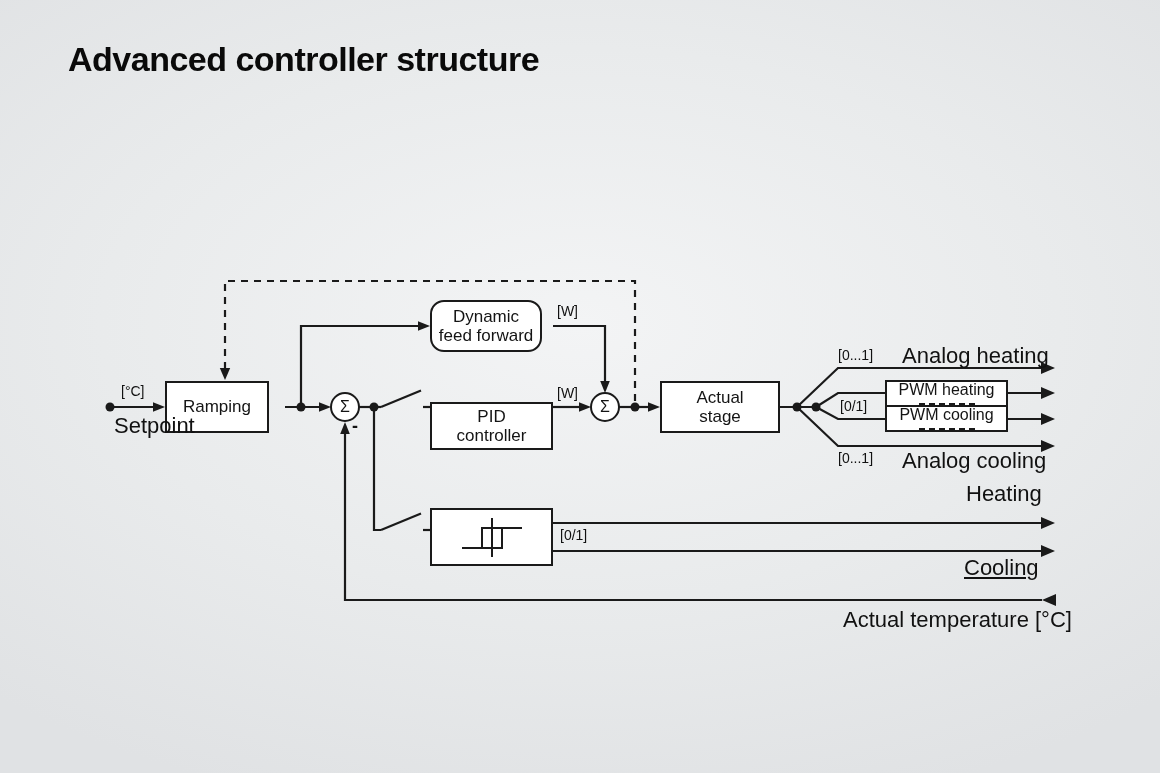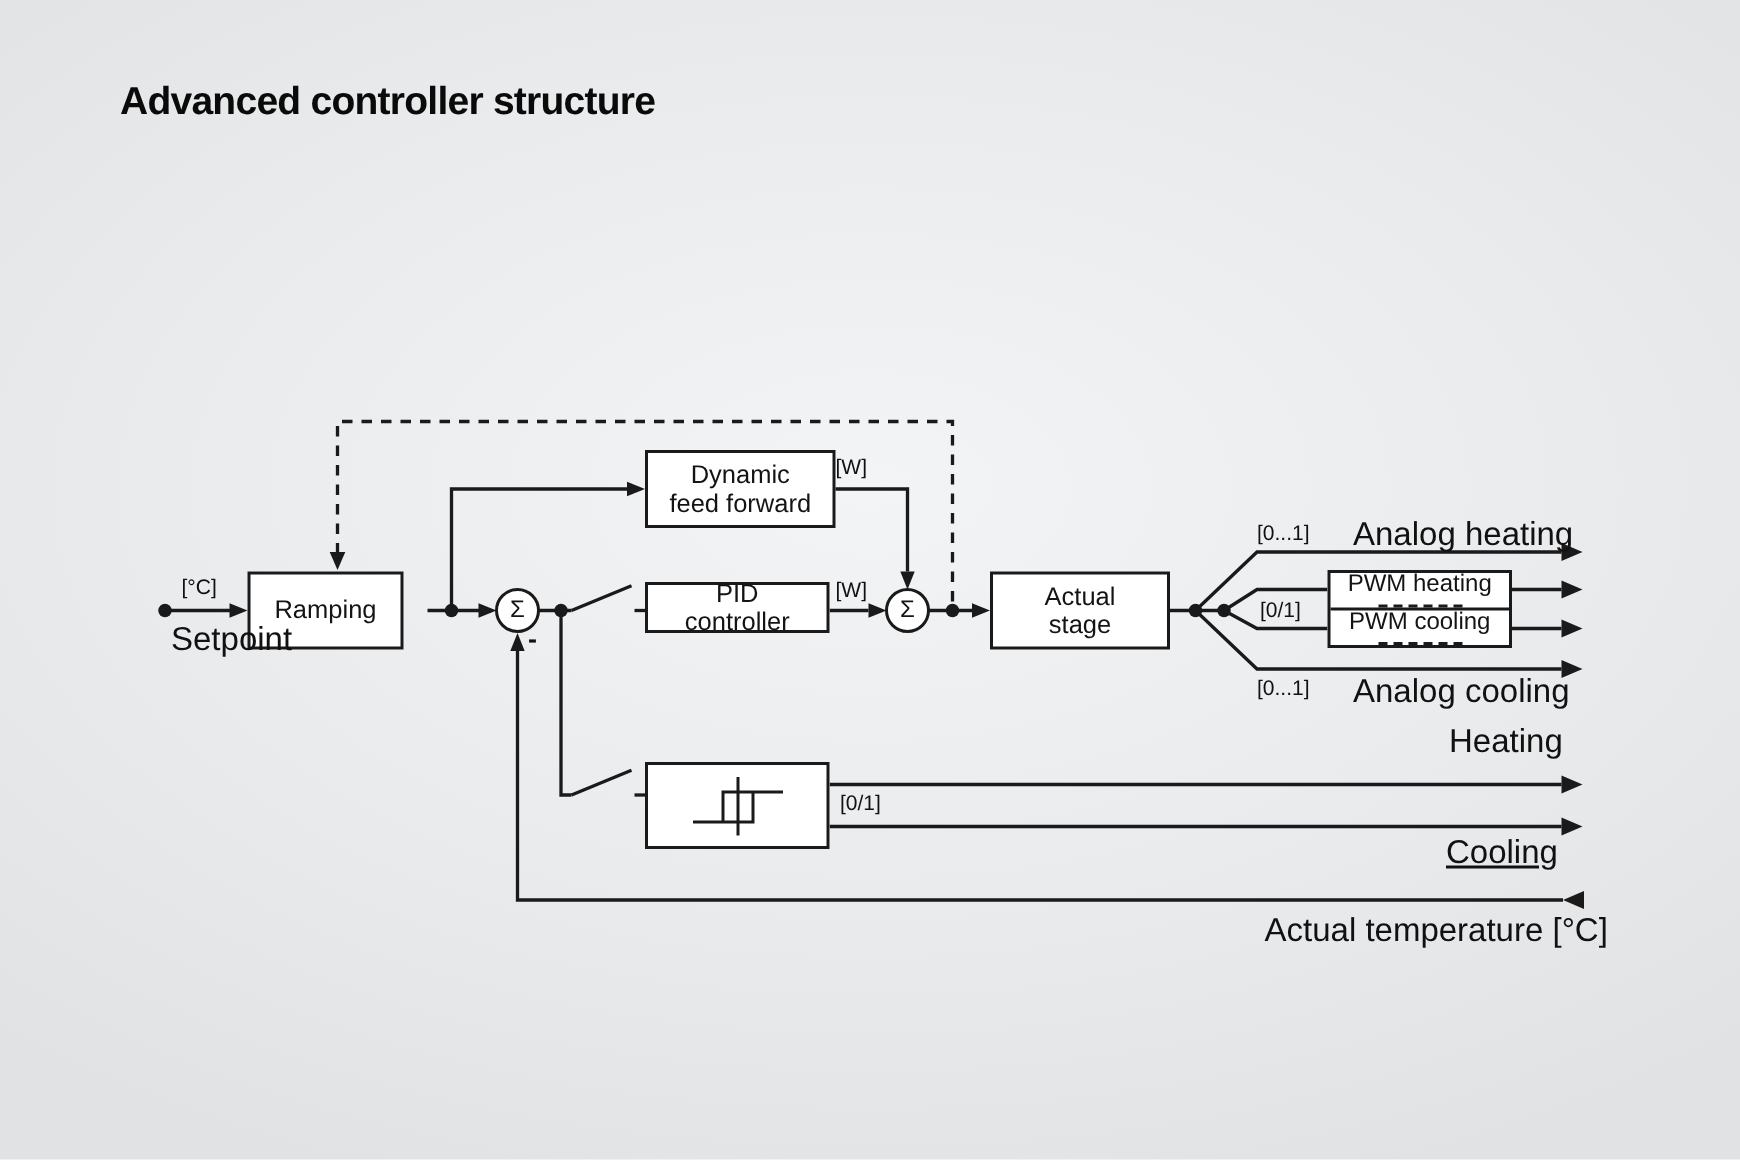--- a/index.html
+++ b/index.html
@@ -3,22 +3,22 @@
 <meta charset="utf-8">
 <style>
   html,body{margin:0;padding:0;}
   body{
     width:1160px;height:773px;position:relative;overflow:hidden;
     background:radial-gradient(ellipse 75% 65% at 50% 42%, #f3f4f5 0%, #e9ebec 55%, #e0e2e4 100%);
     font-family:"Liberation Sans", sans-serif;
     color:#141414;
   }
   h1.title{
-    position:absolute;left:68px;top:40px;margin:12px;
-    font-size:26px;font-weight:700;color:#0a0a0a;letter-spacing:-0.5px;
+    position:absolute;left:68px;top:40px;margin:0;
+    font-size:34px;font-weight:700;color:#0a0a0a;letter-spacing:-0.5px;
   }
   svg.wires{position:absolute;left:0;top:0;z-index:1;}
   .box{
     position:absolute;box-sizing:border-box;background:#ffffff;
     border:2.3px solid #1a1a1a;z-index:2;
     display:flex;align-items:center;justify-content:center;
     text-align:center;font-size:17px;line-height:1.12;
   }
   .box.col{flex-direction:column;padding:0;}
   .sum{
@@ -99,26 +99,26 @@
 
   <path d="M1042,600 H345 V433"></path>
   <polygon points="1042,600 1056,594 1056,606" fill="#1a1a1a" stroke="none"></polygon>
   <polygon points="345,422 340.2,434 349.8,434" fill="#1a1a1a" stroke="none"></polygon>
 </svg>
 
 <div class="box" style="left:165px;top:381px;width:104px;height:52px;">
   <span>Ramping</span>
 </div>
 
-<div class="box col" style="left:430px;top:300px;width:127px;height:52px;">
+<div class="box col" style="left:430px;top:300px;width:112px;height:52px;border-radius:14px;">
   <span>Dynamic</span>
   <span>feed forward</span>
 </div>
 
-<div class="box col" style="left:430px;top:388px;width:123px;height:34px;">
+<div class="box col" style="left:430px;top:402px;width:123px;height:48px;">
   <span>PID</span>
   <span>controller</span>
 </div>
 
 <div class="box col" style="left:660px;top:381px;width:120px;height:52px;">
   <span>Actual</span>
   <span>stage</span>
 </div>
 
 <div class="box col" style="left:885px;top:380px;width:123px;height:52px;">

